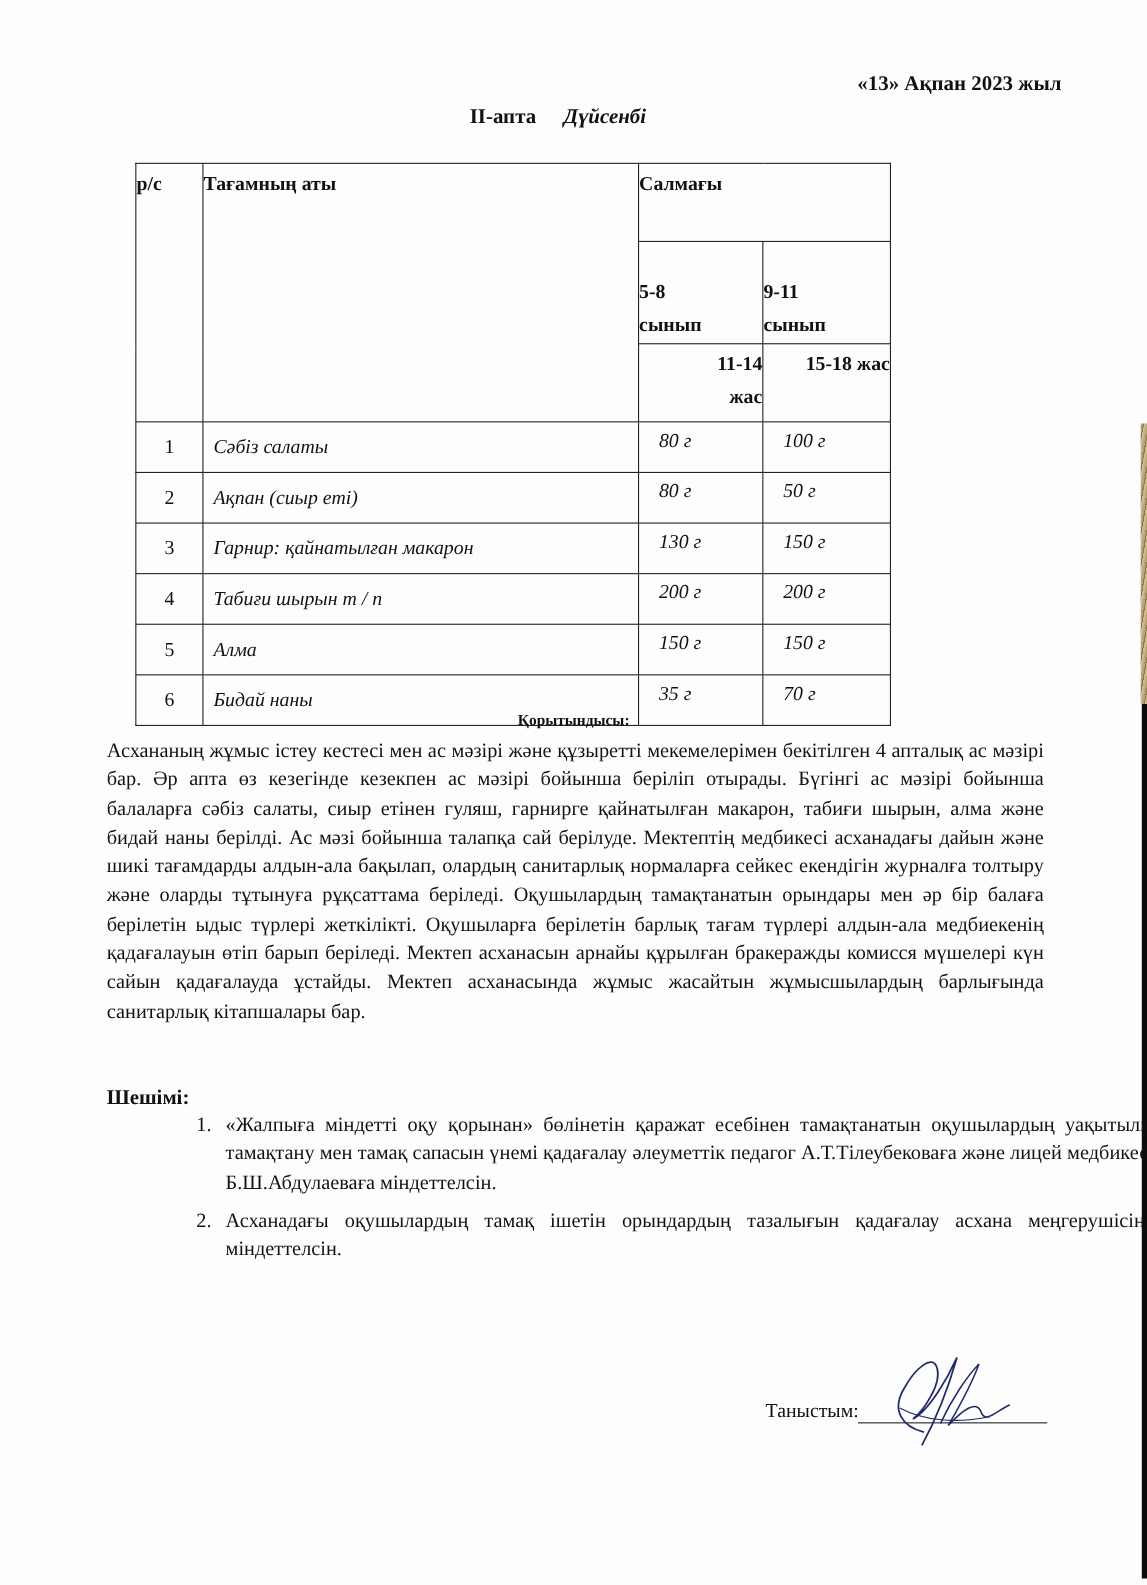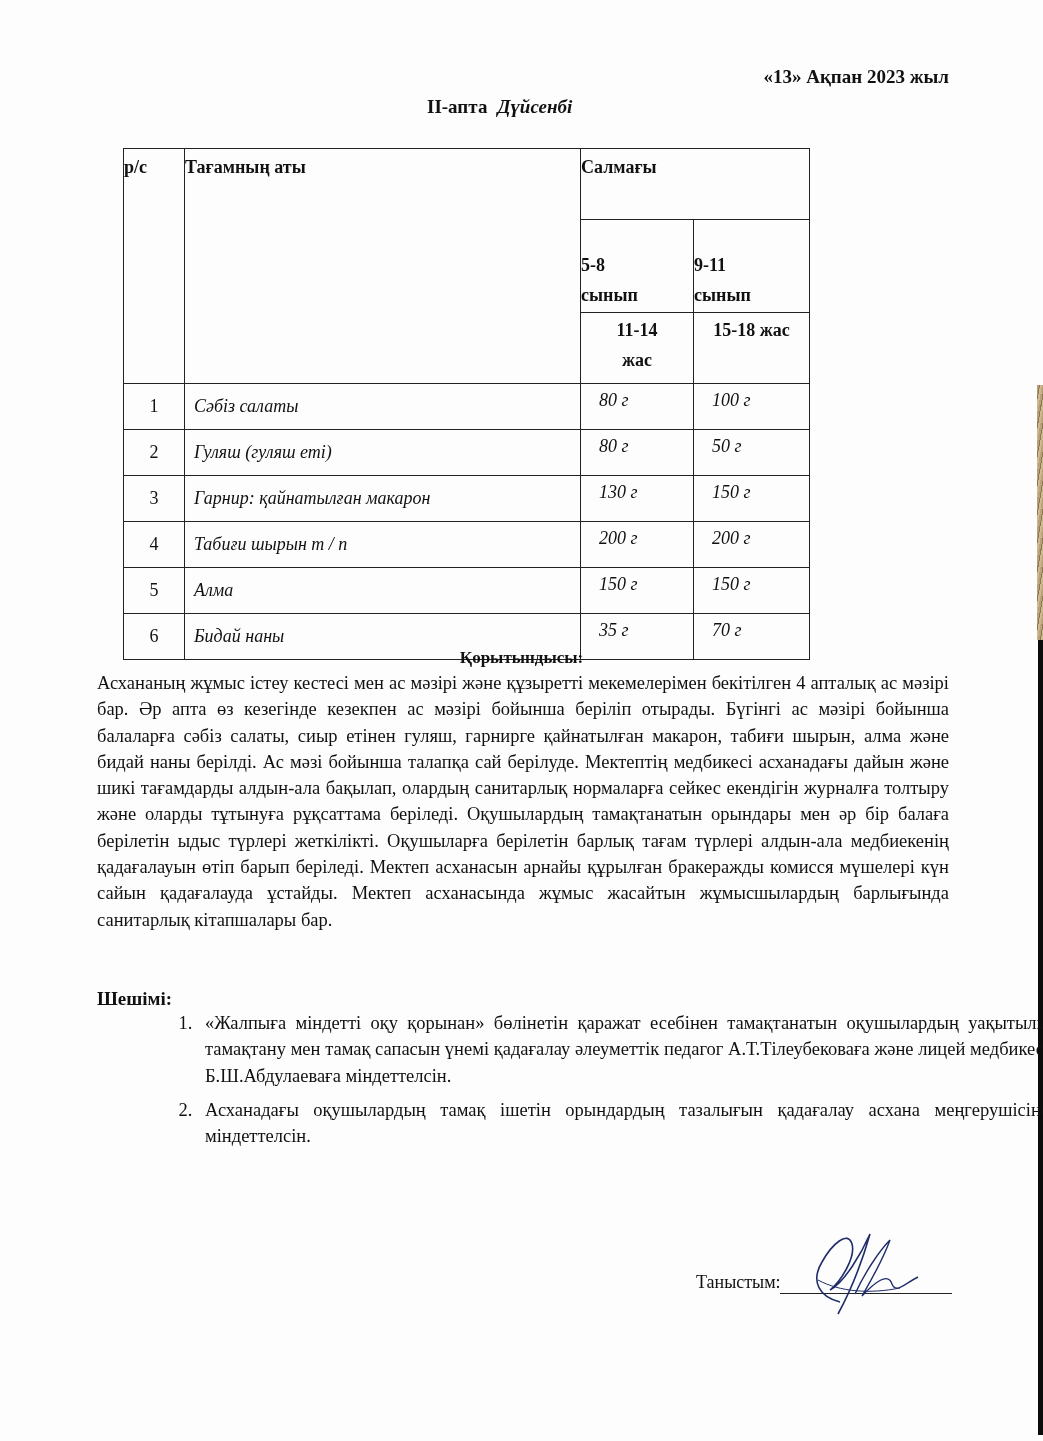--- a/index.html
+++ b/index.html
@@ -10,50 +10,50 @@
   }
   .edge-wood {
     position: absolute; left: 1037px; top: 385px; width: 6px; height: 255px;
     background: repeating-linear-gradient(100deg, #b9a27a 0 2px, #8d7650 2px 3px, #cdb98f 3px 5px);
   }
   .edge-dark {
     position: absolute; left: 1038px; top: 640px; width: 5px; height: 795px;
     background: #0c0c0c;
   }
   .date {
-    position: absolute; right: 94px; top: 66px;
+    position: absolute; right: 78px; top: 66px;
     font-weight: bold; font-size: 19px;
   }
   .week {
     position: absolute; left: 427px; top: 96px;
     font-size: 19px; font-weight: bold;
   }
-  .week .day { font-style: italic; margin-left: 10px; }
+  .week .day { font-style: italic; margin-left: 25px; }
 
   table.menu {
     position: absolute; left: 123px; top: 148px;
     border-collapse: collapse; font-size: 18px;
   }
   table.menu td, table.menu th { border: 1.4px solid #222; padding: 0; vertical-align: top; }
   th { font-weight: bold; }
   .c-num { width: 60px; text-align: center; }
   .c-name { width: 395px; }
   .c-w1 { width: 112px; }
   .c-w2 { width: 115px; }
   .h-top { height: 62px; padding-top: 8px !important; text-align: left; }
   .h-grade { height: 90px; text-align: left; vertical-align: bottom !important; line-height: 30px; padding-bottom: 2px !important; }
-  .h-age { height: 68px; text-align: center; line-height: 30px; padding-top: 2px !important; }
+  .h-age { height: 68px; text-align: right; line-height: 30px; padding-top: 2px !important; }
   tr.row td { height: 39px; vertical-align: middle; }
   tr.row td.c-num { font-size: 18px; }
   tr.row td.name { font-style: italic; padding-left: 9px; }
   tr.row td.w { font-style: italic; padding-left: 18px; vertical-align: top; padding-top: 6px; }
 
   .conclusion-title {
     position: absolute; left: 0; width: 1043px; top: 648px; text-align: center;
-    font-weight: bold; font-size: 17px;
+    font-weight: bold; font-size: 14px;
   }
   .conclusion {
     position: absolute; left: 97px; top: 670px; width: 852px;
     font-size: 18.5px; line-height: 26.3px; text-align: justify; margin: 0;
   }
   .decision-title {
     position: absolute; left: 97px; top: 988px; font-weight: bold; font-size: 19px;
   }
   ol.decision {
     position: absolute; left: 97px; top: 1010px; width: 852px;
@@ -106,21 +106,21 @@
     <th class="h-age">15-18 жас</th>
   </tr>
   <tr class="row">
     <td class="c-num">1</td>
     <td class="name">Сәбіз салаты</td>
     <td class="w">80 г</td>
     <td class="w">100 г</td>
   </tr>
   <tr class="row">
     <td class="c-num">2</td>
-    <td class="name">Гуляш (гуляш еті)</td>
+    <td class="name">Ақпан (сиыр еті)</td>
     <td class="w">80 г</td>
     <td class="w">50 г</td>
   </tr>
   <tr class="row">
     <td class="c-num">3</td>
     <td class="name">Гарнир: қайнатылған макарон</td>
     <td class="w">130 г</td>
     <td class="w">150 г</td>
   </tr>
   <tr class="row">

